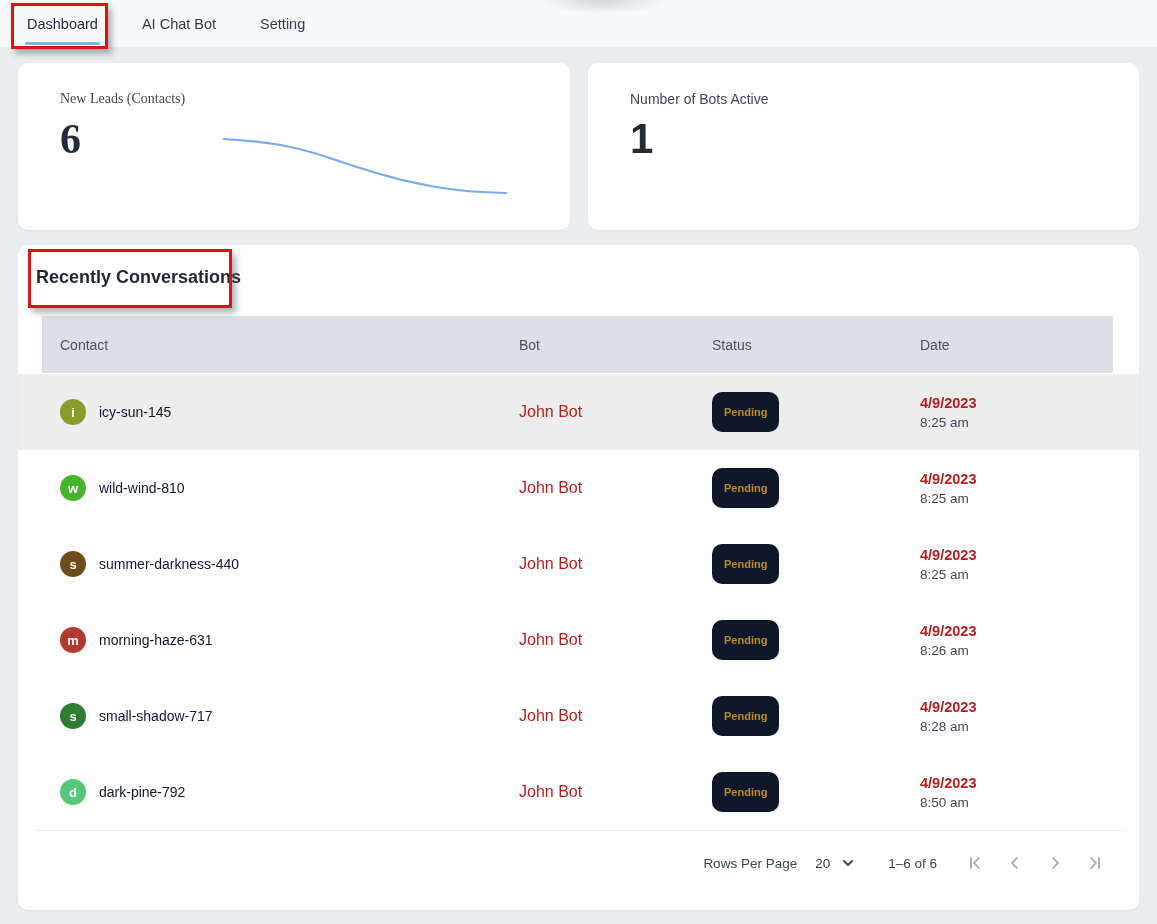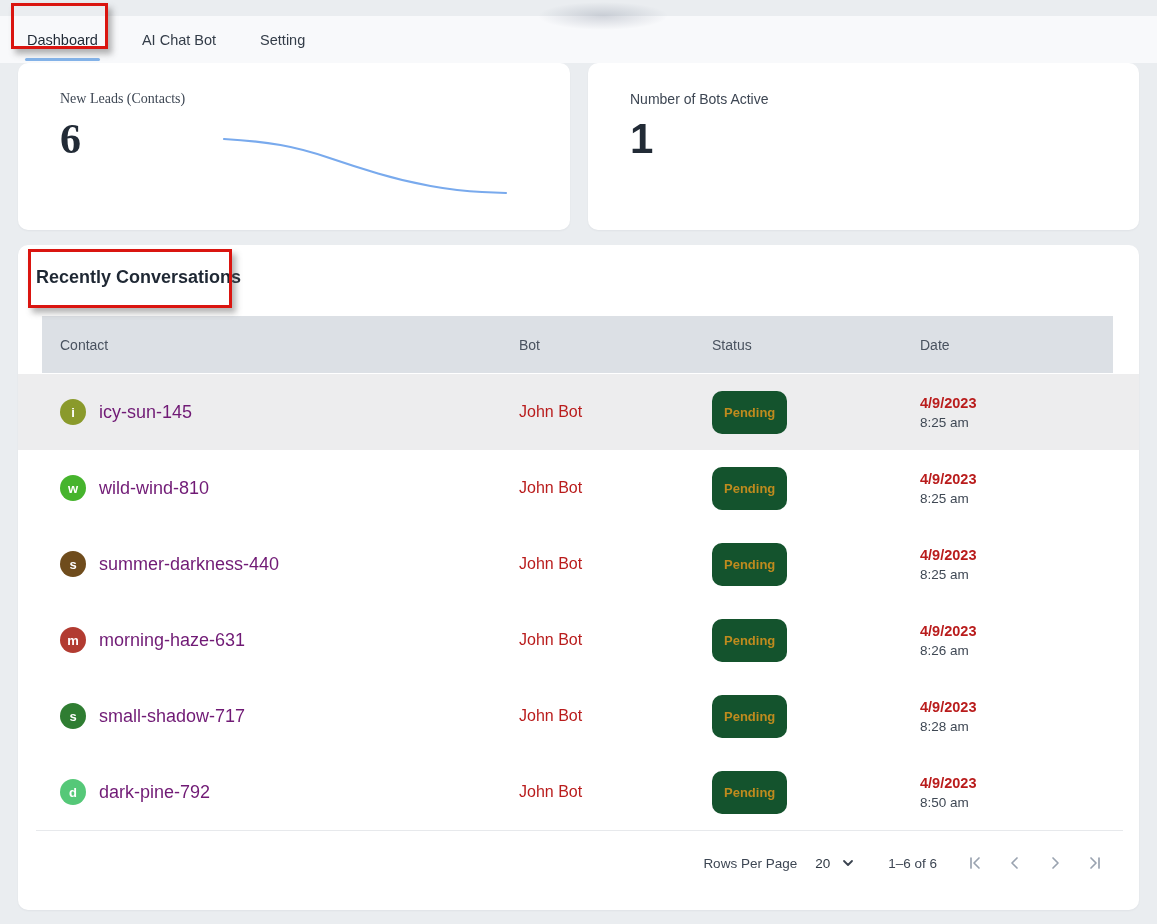--- a/index.html
+++ b/index.html
@@ -7,21 +7,21 @@
   body {
     position:relative;
     font-family:"Liberation Sans", sans-serif;
     background:#eaedf0;
     overflow:hidden;
     color:#222b36;
   }
 
   
   .topbar {
-    position:absolute; top:16px; left:0; width:1157px; height:47px;
+    position:absolute; top:0; left:0; width:1157px; height:47px;
     background:#f8f9fb;
   }
   .tabs { display:flex; gap:40px; padding-left:25px; height:100%; align-items:center; }
   .tab {
     position:relative; height:100%; display:flex; align-items:center;
     font-size:14.5px; color:#333c48; cursor:pointer; padding:0 2px;
   }
   .tab.active { color:#1f2834; }
   .tab.active .tab-underline {
     position:absolute; left:0; right:0; bottom:2px; height:3px;
@@ -78,26 +78,26 @@
     display:flex; align-items:center; height:76px;
     padding-left:42px; padding-right:26px; background:#ffffff; cursor:pointer;
   }
   .t-row.highlighted { background:#ededee; }
   .cell-contact { flex:0 0 459px; display:flex; align-items:center; gap:13px; }
   .avatar {
     width:26px; height:26px; border-radius:50%;
     display:flex; align-items:center; justify-content:center;
     color:#ffffff; font-size:13px; font-weight:bold;
   }
-  .contact-name { font-size:18px; color:#701a75; }
+  .contact-name { font-size:14px; color:#0f172a; }
   .cell-bot { flex:0 0 193px; font-size:16px; color:#b91c1c; }
   .cell-status { flex:0 0 208px; }
   .badge {
-    display:inline-block; background:#14532d; color:#bf8b1e;
-    font-size:13px; font-weight:bold; padding:14px 12px; border-radius:10px;
+    display:inline-block; background:#0f172a; color:#bf8b1e;
+    font-size:11px; font-weight:bold; padding:14px 12px; border-radius:10px;
   }
   .cell-date { flex:1; }
   .date-line { font-size:14.5px; font-weight:700; color:#b91c1c; }
   .time-line { font-size:13.5px; color:#3f4854; margin-top:4px; }
 
   .table-divider {
     position:absolute; left:18px; top:585px; width:1087px; height:1px;
     background:#e7e9ec;
   }
 

